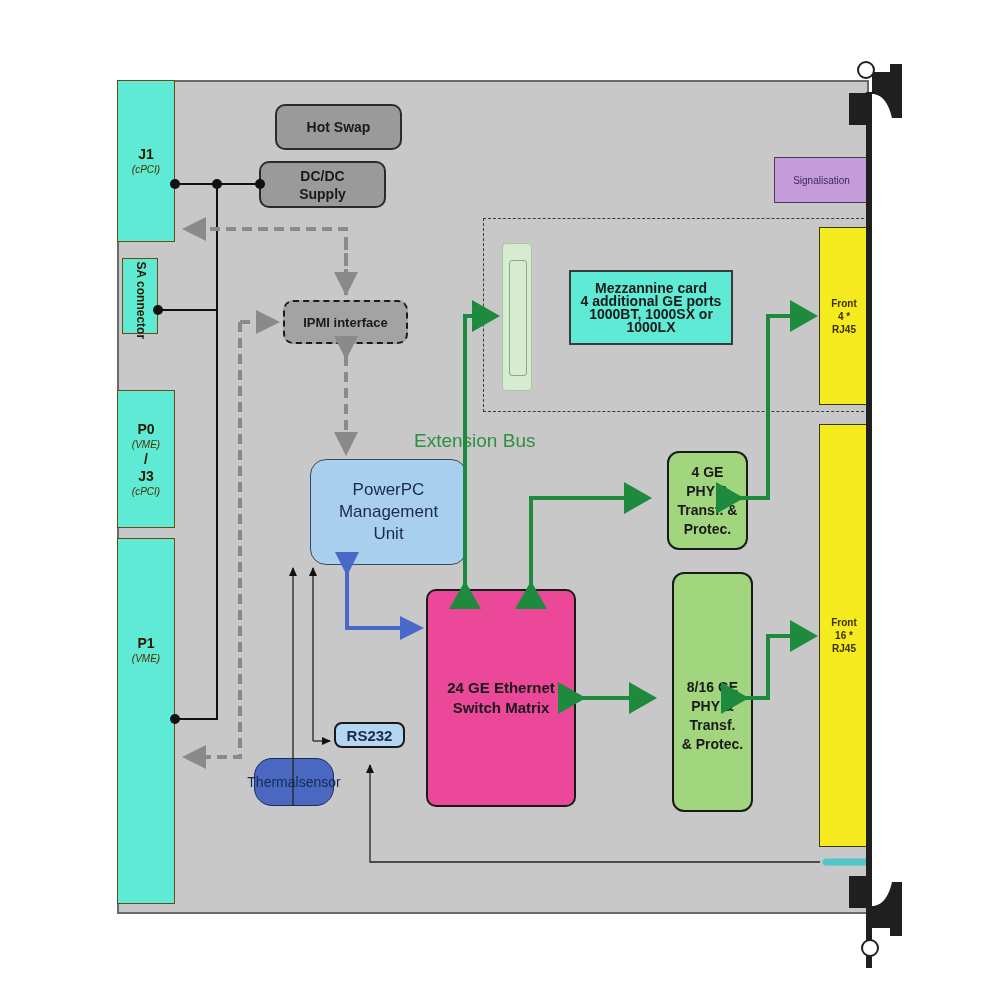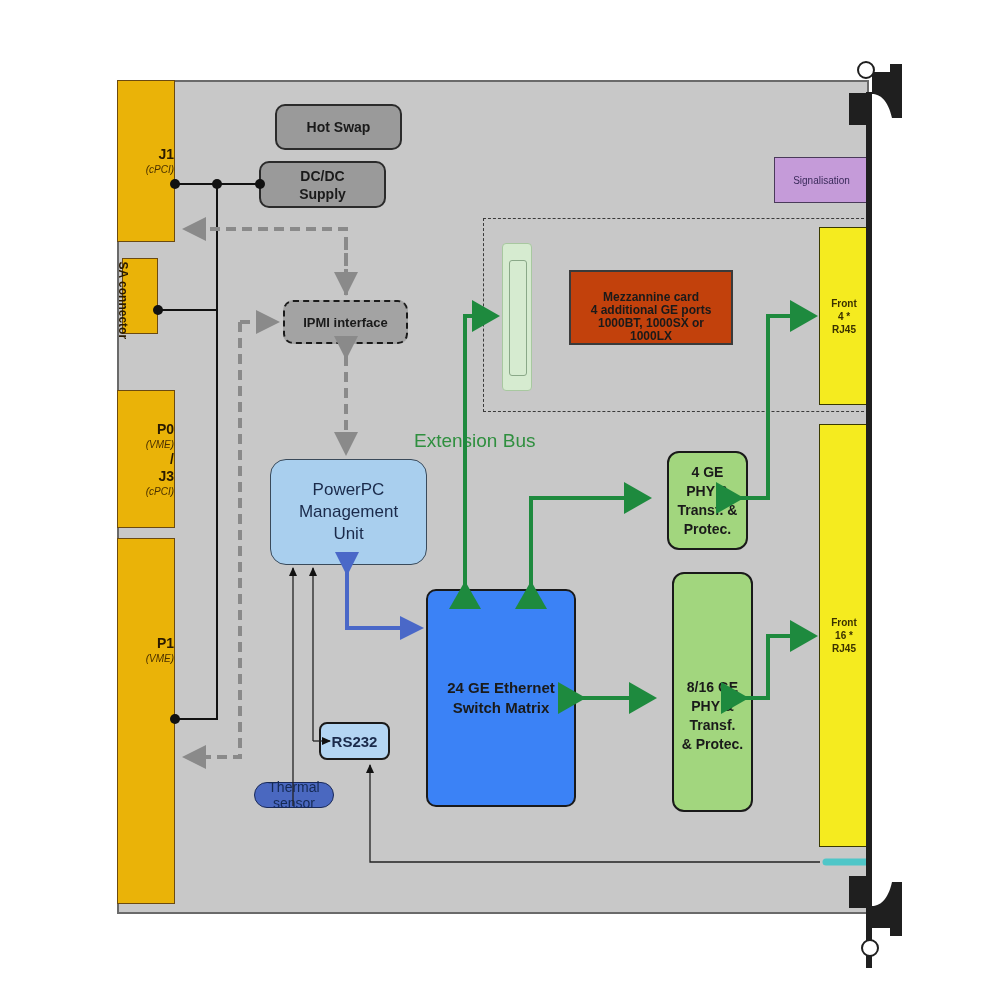--- a/index.html
+++ b/index.html
@@ -1,29 +1,29 @@
 <!DOCTYPE html>
 <html><head>
 <meta charset="utf-8">
 <style>
   html, body { margin:0; padding:0; background:#ffffff; }
   body { width:1000px; height:1000px; position:relative; overflow:hidden; font-family:"Liberation Sans", sans-serif; }
   .board { position:absolute; left:117px; top:80px; width:752px; height:834px; background:#c8c8c8; border:2px solid #6a6a6a; box-sizing:border-box; }
   .abs { position:absolute; box-sizing:border-box; }
-  .conn { background:#eab308; border:1.5px solid #6b4a10; display:flex; flex-direction:column; align-items:flex-end; justify-content:center; text-align:center; color:#2a1a00; }
+  .conn { background:#5eead4; border:1.5px solid #6b4a10; display:flex; flex-direction:column; align-items:center; justify-content:center; text-align:center; color:#2a1a00; }
   .conn .t { font-weight:bold; font-size:14px; line-height:17px; }
   .conn .s { font-style:italic; font-size:10px; line-height:13px; color:#4a3000; }
   .gray-box { background:#9a9a9a; border:2px solid #2b2b2b; border-radius:10px; display:flex; align-items:center; justify-content:center; text-align:center; font-weight:bold; font-size:14px; color:#1a1a1a; line-height:18px; }
   .ipmi { background:#a3a3a3; border:2px dashed #1a1a1a; border-radius:10px; display:flex; align-items:center; justify-content:center; font-weight:bold; font-size:13px; color:#1a1a1a; }
-  .ppc { background:#a9cfee; border:1.5px solid #3a4a5a; border-radius:16px; display:flex; align-items:center; justify-content:center; text-align:center; font-size:17px; color:#1a2a4a; line-height:22px; }
+  .ppc { background:#a9cfee; border:1.5px solid #3a4a5a; border-radius:16px; display:flex; align-items:center; justify-content:center; text-align:center; font-size:17px; color:#1a2a4a; line-height:22px;margin-left:40px; }
   .rs232 { background:#b4d6f3; border:2px solid #1a1a1a; border-radius:8px; display:flex; align-items:center; justify-content:center; font-weight:bold; font-size:15px; color:#1a2a4a; }
   .thermal { background:#4a68c0; border:1.5px solid #1a2a5a; border-radius:18px; display:flex; align-items:center; justify-content:center; text-align:center; font-size:14px; color:#152a55; line-height:16px; }
-  .switch { background:#3b82f6; border:2px solid #1a1a1a; border-radius:10px; display:flex; align-items:center; justify-content:center; text-align:left; font-weight:bold; font-size:15px; color:#1a1a1a; line-height:20px; }
+  .switch { background:#ec4899; border:2px solid #1a1a1a; border-radius:10px; display:flex; align-items:center; justify-content:center; text-align:left; font-weight:bold; font-size:15px; color:#1a1a1a; line-height:20px; }
   .phy { background:#a2d67e; border:2px solid #1a1a1a; border-radius:12px; display:flex; align-items:center; justify-content:center; text-align:center; font-weight:bold; font-size:14px; color:#1a1a1a; line-height:19px;margin-left:13px; }
-  .mezz { background:#c2410c; border:2px solid #3a3a3a; display:flex; align-items:center; justify-content:flex-end; text-align:center; font-weight:bold; font-size:12px; color:#1a1a1a; line-height:13px; }
+  .mezz { background:#5eead4; border:2px solid #3a3a3a; display:flex; align-items:center; justify-content:center; text-align:center; font-weight:bold; font-size:14px; color:#1a1a1a; line-height:13px; }
   .front { background:#f5eb1f; border:1.5px solid #3a3a00; display:flex; flex-direction:column; align-items:center; justify-content:center; text-align:center; font-weight:bold; font-size:10px; color:#3a3000; line-height:13px; }
   .signal { background:#c59bd9; border:1.5px solid #4a3a5a; display:flex; align-items:center; justify-content:center; font-size:10px; color:#3a2a5a; }
   .ext-label { font-size:19px; color:#2f8f3f; }
   svg.wires { position:absolute; left:0; top:0; width:1000px; height:1000px; pointer-events:none; }
 </style>
 </head>
 <body>
 
 <div class="board"></div>
 
@@ -56,25 +56,25 @@
 <div class="abs ipmi" style="left:283px;top:300px;width:125px;height:44px;">
   <span>IPMI interface</span>
 </div>
 
 <div class="abs ppc" style="left:270px;top:459px;width:157px;height:106px;flex-direction:column;">
   <span>PowerPC</span>
   <span>Management</span>
   <span>Unit</span>
 </div>
 
-<div class="abs rs232" style="left:319px;top:722px;width:71px;height:38px;">
+<div class="abs rs232" style="left:334px;top:722px;width:71px;height:26px;">
   <span>RS232</span>
 </div>
 
-<div class="abs thermal" style="left:254px;top:782px;width:80px;height:26px;flex-direction:column;">
+<div class="abs thermal" style="left:254px;top:758px;width:80px;height:48px;flex-direction:row;">
   <span>Thermal</span>
   <span>sensor</span>
 </div>
 
 <div class="abs switch" style="left:426px;top:589px;width:150px;height:218px;flex-direction:column;">
   <span>24 GE Ethernet</span>
   <span>Switch Matrix</span>
 </div>
 
 <div class="abs phy" style="left:654px;top:451px;width:81px;height:99px;flex-direction:column;">

